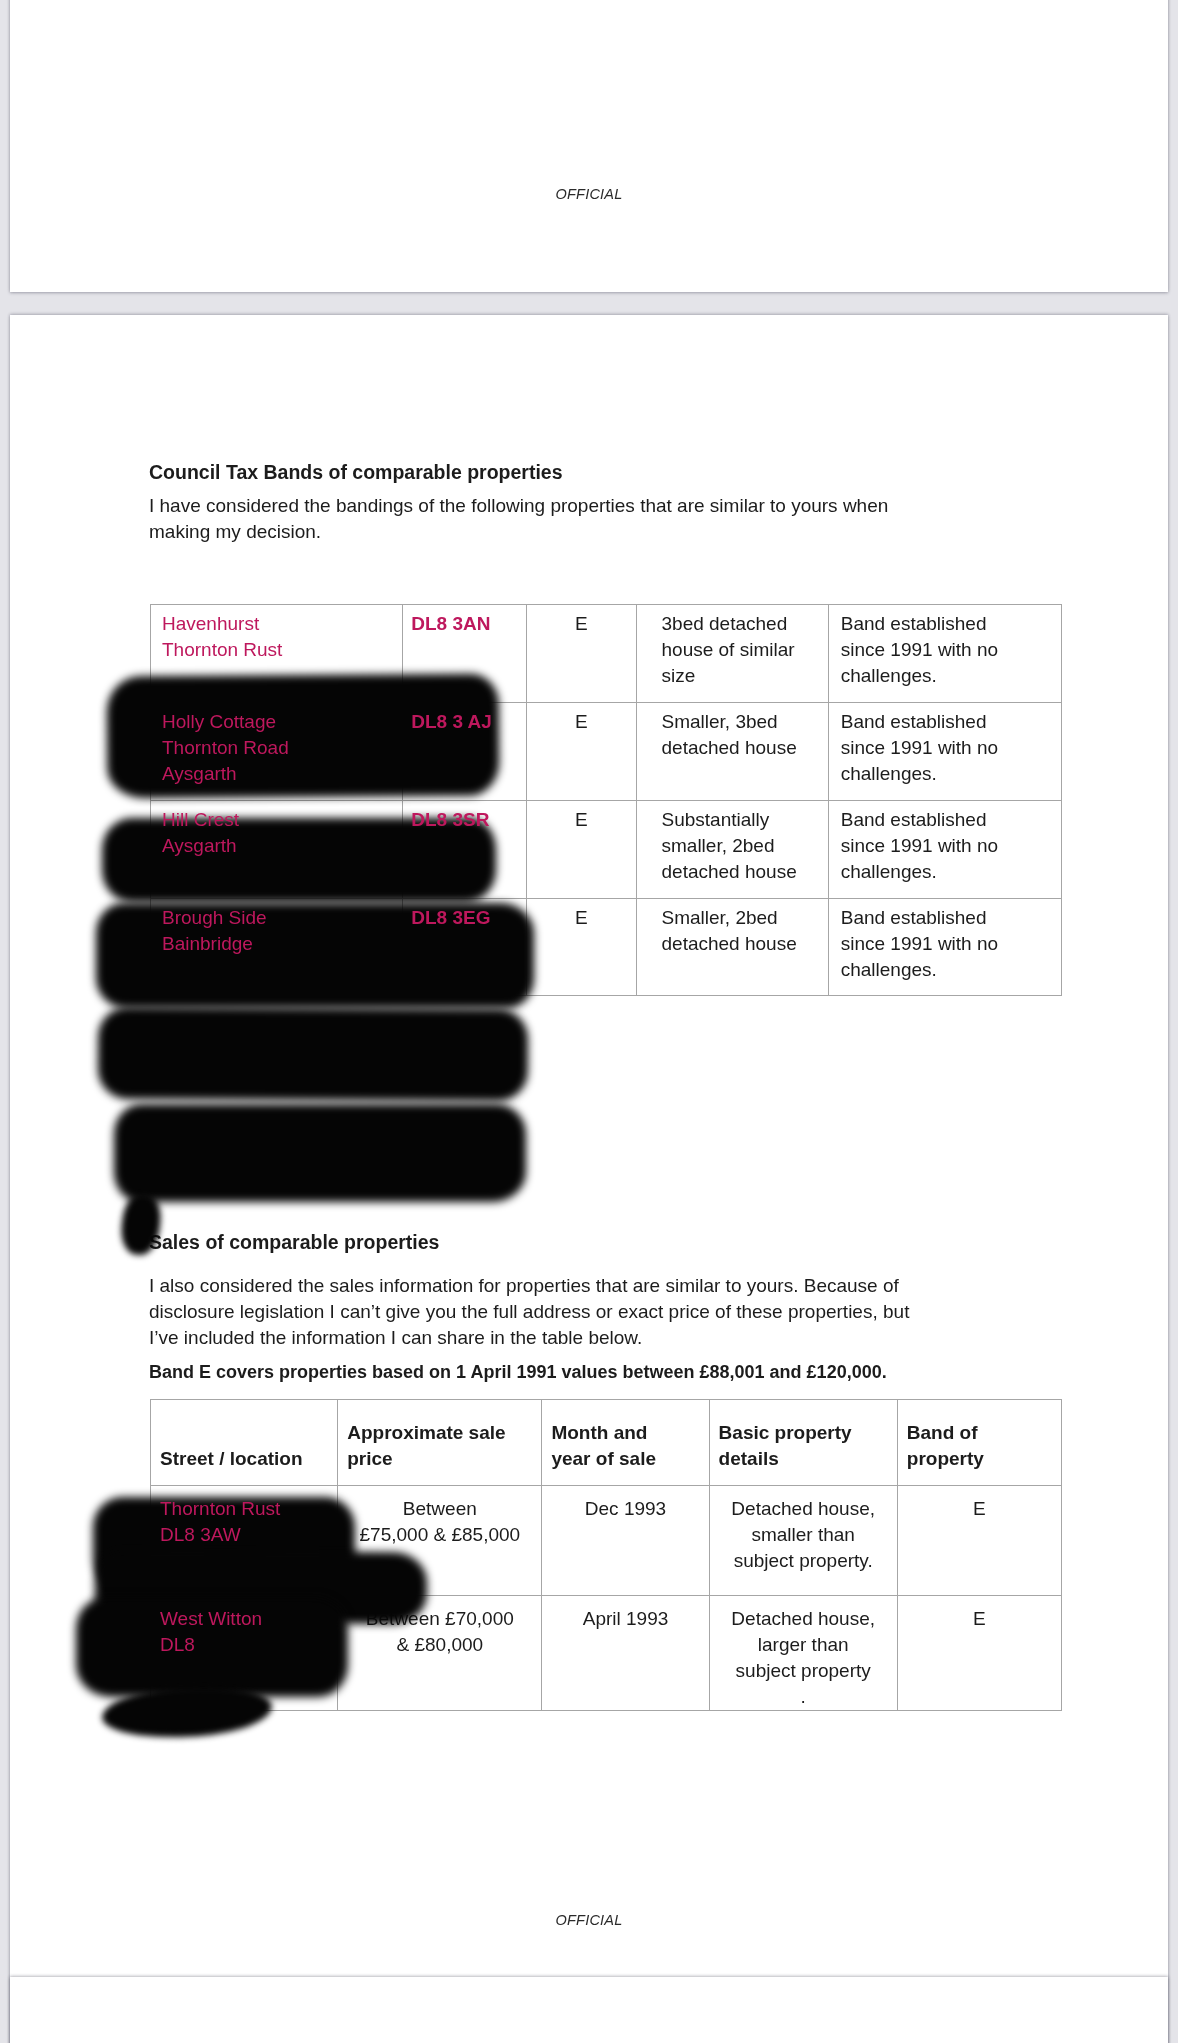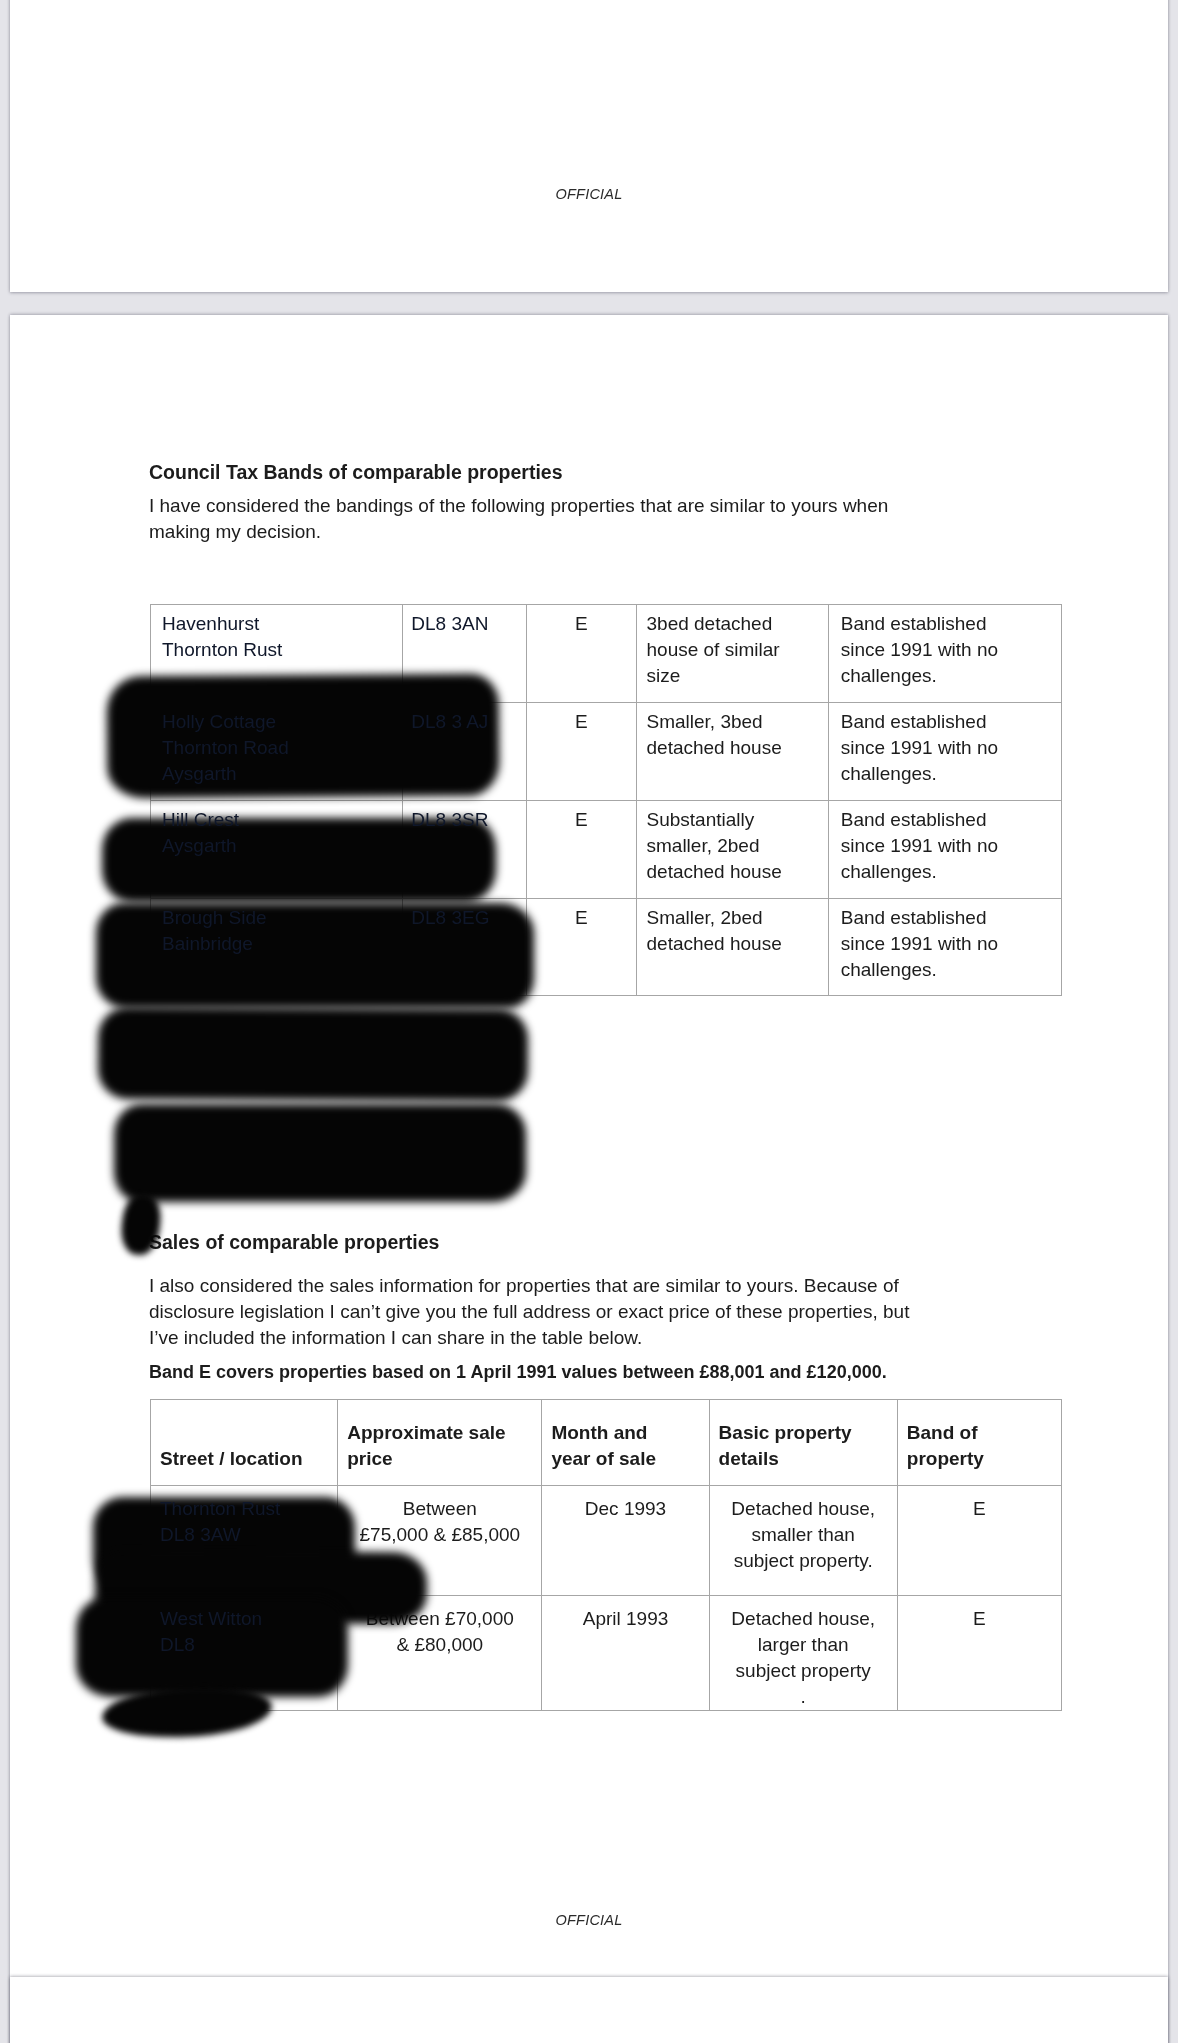--- a/index.html
+++ b/index.html
@@ -37,34 +37,34 @@
   th, td {
     border:1px solid #a6a6a6;
     vertical-align:top;
     white-space:pre-line;
     overflow:hidden;
   }
   
   #table1 th { font-weight:bold; text-align:center; padding-top:24px; }
   #table1 td { padding-top:6px; }
   .c-addr { text-align:left; padding-left:11px; }
-  .c-post { text-align:left; padding-left:8px; }
+  .c-post { text-align:left; padding-left:8px;font-weight:bold; }
   .c-band { text-align:center; }
-  .c-det  { text-align:left; padding-left:10px; padding-right:6px; }
+  .c-det  { text-align:left; padding-left:25px; padding-right:6px; }
   .c-rem  { text-align:left; padding-left:12px; padding-right:6px; }
   
   #table2 th {
     font-weight:bold; text-align:left; vertical-align:bottom;
     padding:0 6px 13px 9px;
   }
   #table2 td { padding-top:10px; }
   .c-street { text-align:left; padding-left:9px; }
   .c-center { text-align:center; }
 
-  .redacted { position:relative; z-index:6; color:#0f172a; }
+  .redacted { position:relative; z-index:6; color:#be185d; }
   .blob {
     position:absolute; background:#050505; filter:blur(4px); z-index:5;
   }
   .blob.thin { filter:blur(3px); }
 </style>
 </head>
 <body>
 
 <div class="page" id="page1">
   <div class="official" style="top:194px">OFFICIAL</div>

